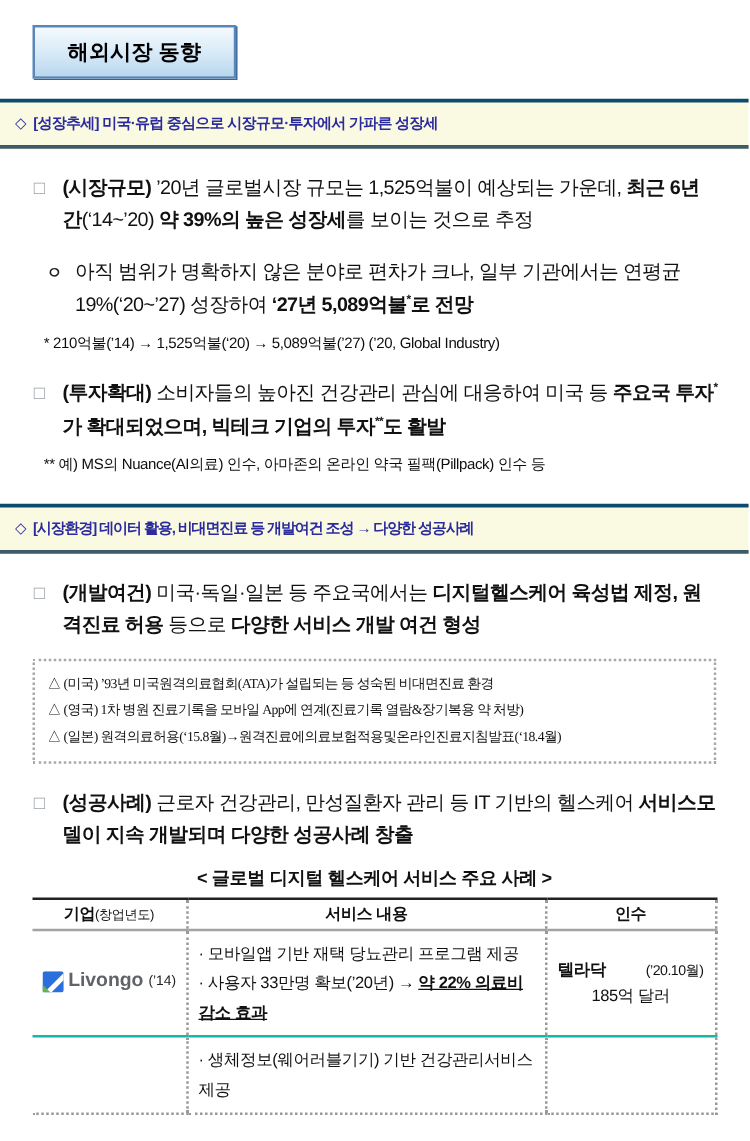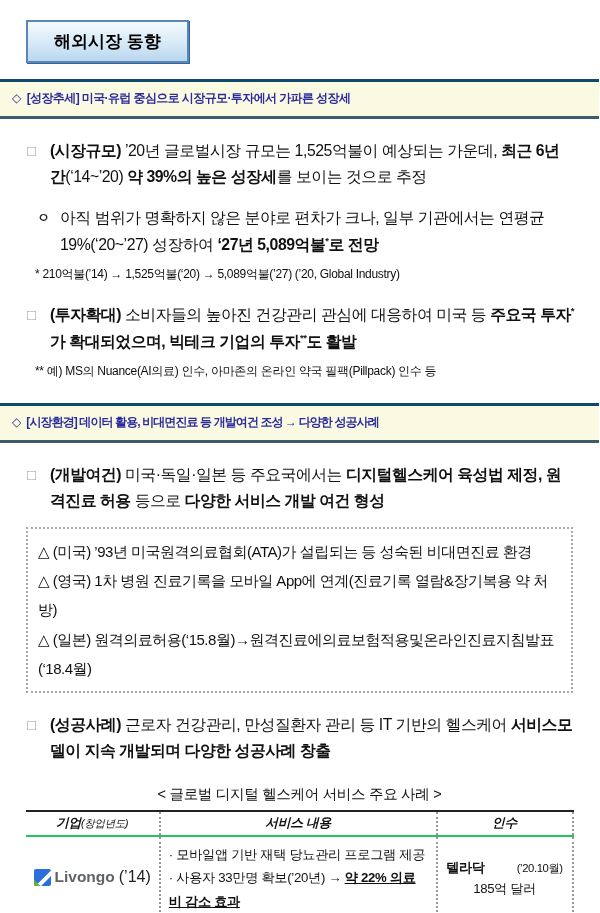--- a/index.html
+++ b/index.html
@@ -40,44 +40,44 @@
   
   .footnote {
     margin:7px 24px 0 35px; font-size:12px; line-height:1.55;
     letter-spacing:-0.3px; color:#0d0d0d;
   }
   .footnote .tight { letter-spacing:-0.9px; }
   .fn-line { margin-top:3px; }
   
   .country-box {
     margin:13px 26px 0; border:2px dotted #a8a8a8;
-    padding:8px 10px; font-size:15px; line-height:1.95; letter-spacing:-0.5px;
+    padding:8px 10px; font-size:11px; line-height:1.95; letter-spacing:-0.5px;font-family:Liberation Serif, serif;
   }
   .country-box .item:nth-child(4) { letter-spacing:-1.4px; }
   
-  .caption { text-align:center; font-size:14.5px; margin-top:20px; letter-spacing:-0.3px; }
+  .caption { text-align:center; font-size:14.5px; margin-top:10px; letter-spacing:-0.3px;font-weight:bold; }
   .svc-table { width:548px; margin:6px auto 0; border-collapse:collapse; font-size:13.2px; }
   .svc-table th {
-    border-top:2px solid #222; border-bottom:2px solid #22c55e;
-    padding:3px 4px; font-weight:700; font-size:12.8px; letter-spacing:-0.3px;font-style:italic;
+    border-top:2px solid #222; border-bottom:2px solid #a3a3a3;
+    padding:3px 4px; font-weight:700; font-size:12.8px; letter-spacing:-0.3px;
   }
   .svc-table td { padding:6px 8px; border-bottom:2px solid #14b8a6; vertical-align:middle; }
   .svc-table tr:last-child td { border-bottom:2px dotted #999; }
   .col-sep { border-left:2px dotted #999; }
   .col-end { border-right:2px dotted #999; }
   .hdr-sub { font-size:10.5px; font-weight:400; }
   .cell-company { text-align:center; width:106px; }
   .cell-svc { line-height:1.8; letter-spacing:-0.3px; }
   .cell-acq { text-align:center; width:118px; line-height:1.6; letter-spacing:-0.4px; }
   .acq-name { font-weight:700; }
   .acq-date { font-size:11.3px;padding-left:32px; }
   .em-u { font-weight:700; text-decoration:underline; }
   .logo-row { display:inline-flex; align-items:center; gap:4px; white-space:nowrap; }
   .livongo-text { font-size:15.5px; font-weight:700; color:#5f6368; }
-  .founded { font-size:16px; vertical-align:-3px; color:#222; }
+  .founded { font-size:11px; vertical-align:-3px; color:#222; }
 </style>
 </head>
 <body>
 
 <div class="page">
 
   <div class="title-box">
     <span>해외시장 동향</span>
   </div>
 

